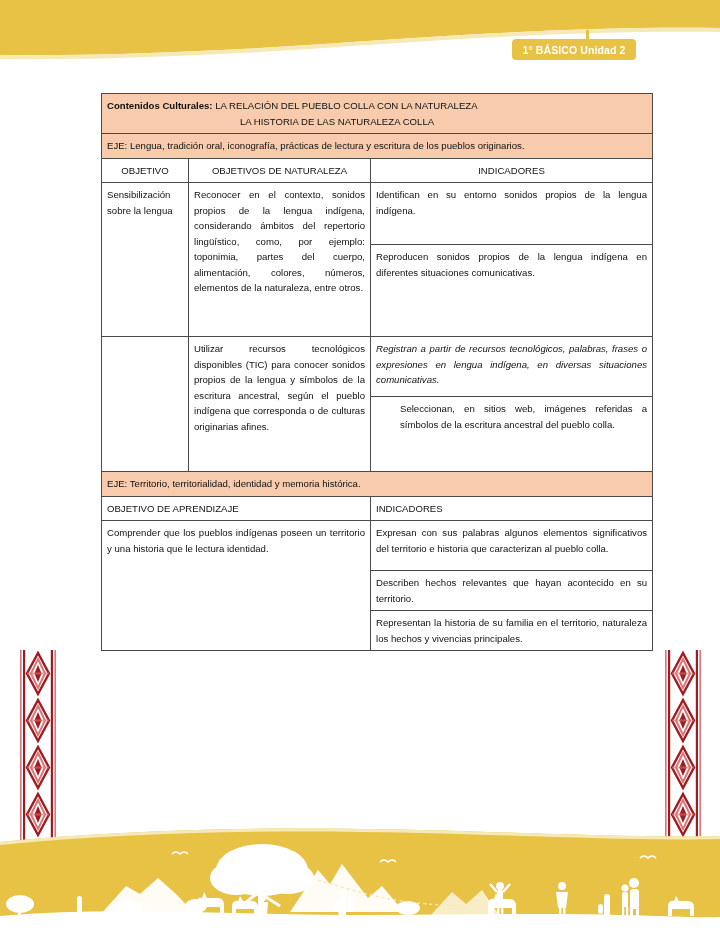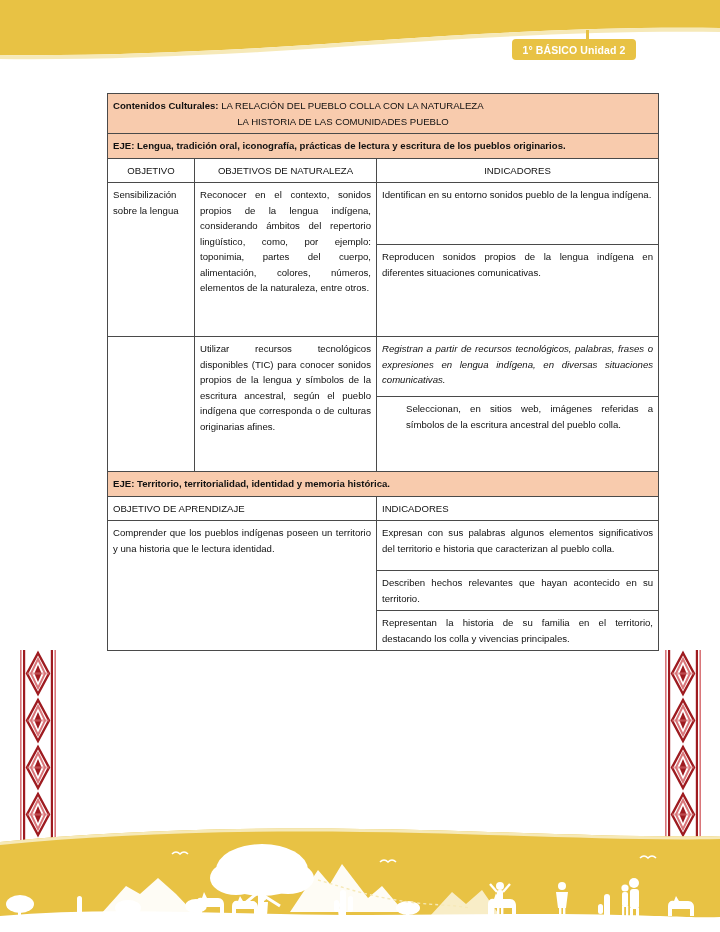--- a/index.html
+++ b/index.html
@@ -51,21 +51,21 @@
     left: 586px;
     width: 3px;
     height: 11px;
     background: #e8c244;
   }
 
   
   .doc-table {
     position: absolute;
     top: 93px;
-    left: 107px;
+    left: 101px;
     width: 551px;
     border-collapse: collapse;
     table-layout: fixed;
   }
   .doc-table td {
     border: 1px solid #4a4a4a;
     vertical-align: top;
     padding: 4px 5px 4px 5px;
     font-size: 9.6px;
     line-height: 1.62;
@@ -76,21 +76,21 @@
   .c-oa   { width: 182px; }
   .c-ind  { width: 282px; }
 
   .just { text-align: justify; text-align-last: left; }
   .ctr  { text-align: center; }
   .bold { font-weight: bold; }
 
   .cc-line1 { }
   .cc-line2 { text-align: center; padding-right: 80px; }
   .cc-cell { padding-top: 6px; padding-bottom: 14px; padding-left: 7px; }
-  .eje-cell { padding: 4px 6px; font-weight: bold; font-size: 9.6px; }
+  .eje-cell { padding: 4px 6px; font-weight: normal; font-size: 9.6px; }
   .colhead { padding: 3px 6px; font-size: 9.8px; }
   .mid  { height: 62px; }
 
   .vcenter { vertical-align: middle; }
 
   
   .side-band {
     position: absolute;
     top: 650px;
     width: 40px;
@@ -133,38 +133,38 @@
         <col class="c-ind">
     </colgroup>
     <tbody>
 
       <tr>
         <td colspan="3" class="peach cc-cell">
           <div class="cc-line1">
             <span class="bold">Contenidos Culturales:</span>
             <span>LA RELACIÓN DEL PUEBLO COLLA CON LA NATURALEZA</span>
           </div>
-          <div class="cc-line2">LA HISTORIA DE LAS COMUNIDADES PUEBLO</div>
+          <div class="cc-line2">LA HISTORIA DE LAS NATURALEZA COLLA</div>
         </td>
       </tr>
 
       <tr>
         <td colspan="3" class="peach eje-cell">EJE: Lengua, tradición oral, iconografía, prácticas de lectura y escritura de los pueblos originarios.</td>
       </tr>
 
       <tr>
         <td class="colhead ctr">OBJETIVO</td>
         <td class="colhead ctr">OBJETIVOS DE NATURALEZA</td>
         <td class="colhead ctr">INDICADORES</td>
       </tr>
 
       <tr>
         <td rowspan="2" class="just">Sensibilización sobre la lengua</td>
         <td rowspan="2" class="just">Reconocer en el contexto, sonidos propios de la lengua indígena, considerando ámbitos del repertorio lingüístico, como, por ejemplo: toponimia, partes del cuerpo, alimentación, colores, números, elementos de la naturaleza, entre otros.</td>
-        <td class="just mid">Identifican en su entorno sonidos pueblo de la lengua indígena.</td>
+        <td class="just mid">Identifican en su entorno sonidos propios de la lengua indígena.</td>
       </tr>
 
       <tr>
         <td class="just vcenter" style="height:92px;margin-top:20px;">Reproducen sonidos propios de la lengua indígena en diferentes situaciones comunicativas.</td>
       </tr>
 
       <tr>
         <td rowspan="2"></td>
         <td rowspan="2" class="just">Utilizar recursos tecnológicos disponibles (TIC) para conocer sonidos propios de la lengua y símbolos de la escritura ancestral, según el pueblo indígena que corresponda o de culturas originarias afines.</td>
         <td class="just" style="height:60px;font-style:italic;">Registran a partir de recursos tecnológicos, palabras, frases o expresiones en lengua indígena, en diversas situaciones comunicativas.</td>
@@ -184,21 +184,21 @@
       </tr>
 
       <tr>
         <td colspan="2" rowspan="3" class="just">Comprender que los pueblos indígenas poseen un territorio y una historia que le lectura identidad.</td>
         <td class="just" style="height:50px;">Expresan con sus palabras algunos elementos significativos del territorio e historia que caracterizan al pueblo colla.</td>
       </tr>
       <tr>
         <td class="just" style="height:34px;">Describen hechos relevantes que hayan acontecido en su territorio.</td>
       </tr>
       <tr>
-        <td class="just" style="height:34px;">Representan la historia de su familia en el territorio, destacando los colla y vivencias principales.</td>
+        <td class="just" style="height:34px;">Representan la historia de su familia en el territorio, naturaleza los hechos y vivencias principales.</td>
       </tr>
 
     </tbody>
   </table>
 
   <div class="side-band left">
     <svg width="40" height="282" viewBox="0 0 40 282" xmlns="http://www.w3.org/2000/svg">
       <defs>
         <pattern id="stitchPat" x="0" y="0" width="40" height="47" patternUnits="userSpaceOnUse">
 

